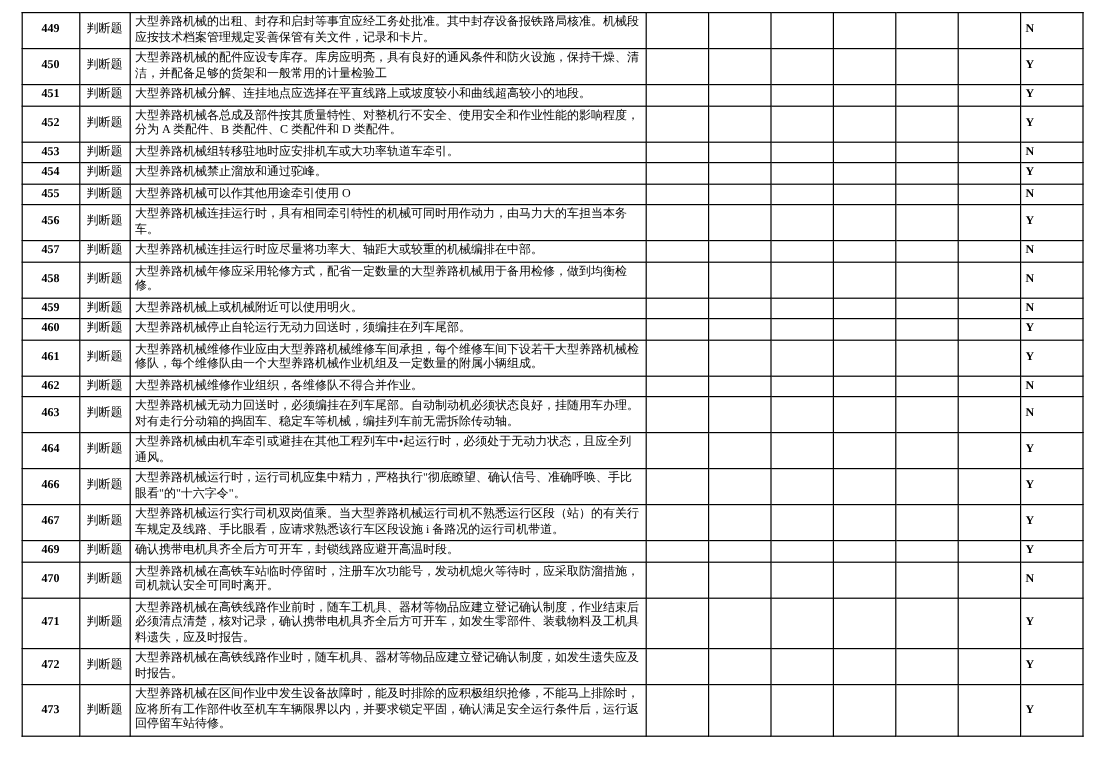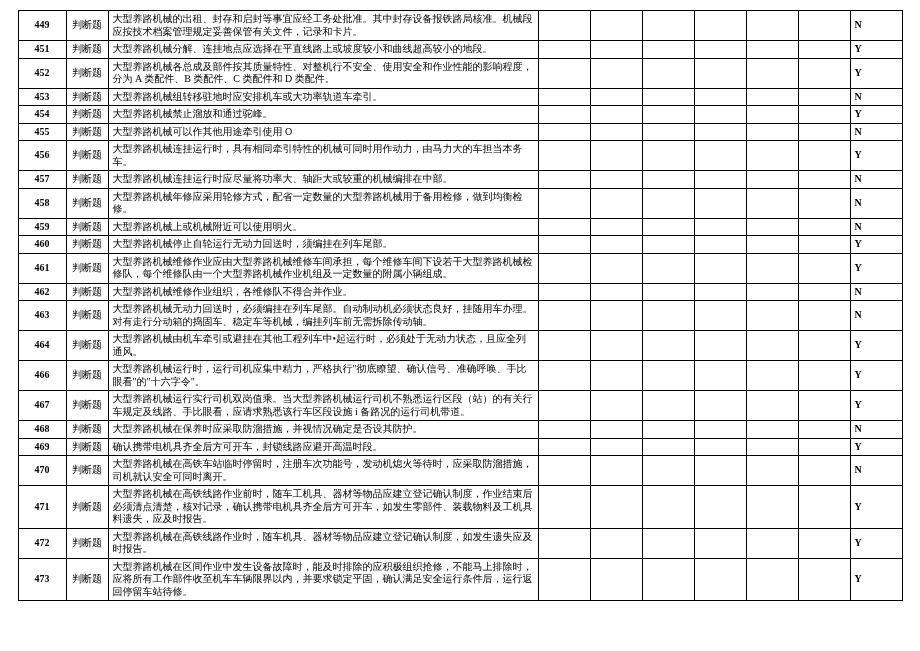--- a/index.html
+++ b/index.html
@@ -37,20 +37,32 @@
           <td><span>大型养路机械的出租、封存和启封等事宜应经工务处批准。其中封存设备报铁路局核准。机械段应按技术档案管理规定妥善保管有关文件，记录和卡片。</span></td>
           <td></td>
           <td></td>
           <td></td>
           <td></td>
           <td></td>
           <td></td>
           <td class="ans"><span>N</span></td>
         </tr>
         <tr>
+          <td class="id"><span>450</span></td>
+          <td class="type"><span>判断题</span></td>
+          <td><span>大型养路机械的配件应设专库存。库房应明亮，具有良好的通风条件和防火设施，保持干燥、清洁，并配备足够的货架和一般常用的计量检验工</span></td>
+          <td></td>
+          <td></td>
+          <td></td>
+          <td></td>
+          <td></td>
+          <td></td>
+          <td class="ans"><span>Y</span></td>
+        </tr>
+        <tr>
           <td class="id"><span>451</span></td>
           <td class="type"><span>判断题</span></td>
           <td><span>大型养路机械分解、连挂地点应选择在平直线路上或坡度较小和曲线超高较小的地段。</span></td>
           <td></td>
           <td></td>
           <td></td>
           <td></td>
           <td></td>
           <td></td>
           <td class="ans"><span>Y</span></td>
@@ -227,32 +239,20 @@
           <td class="id"><span>467</span></td>
           <td class="type"><span>判断题</span></td>
           <td><span>大型养路机械运行实行司机双岗值乘。当大型养路机械运行司机不熟悉运行区段（站）的有关行车规定及线路、手比眼看，应请求熟悉该行车区段设施 i 备路况的运行司机带道。</span></td>
           <td></td>
           <td></td>
           <td></td>
           <td></td>
           <td></td>
           <td></td>
           <td class="ans"><span>Y</span></td>
-        </tr>
-        <tr>
-          <td class="id"><span>468</span></td>
-          <td class="type"><span>判断题</span></td>
-          <td><span>大型养路机械在保养时应采取防溜措施，并视情况确定是否设其防护。</span></td>
-          <td></td>
-          <td></td>
-          <td></td>
-          <td></td>
-          <td></td>
-          <td></td>
-          <td class="ans"><span>N</span></td>
         </tr>
         <tr>
           <td class="id"><span>469</span></td>
           <td class="type"><span>判断题</span></td>
           <td><span>确认携带电机具齐全后方可开车，封锁线路应避开高温时段。</span></td>
           <td></td>
           <td></td>
           <td></td>
           <td></td>
           <td></td>

